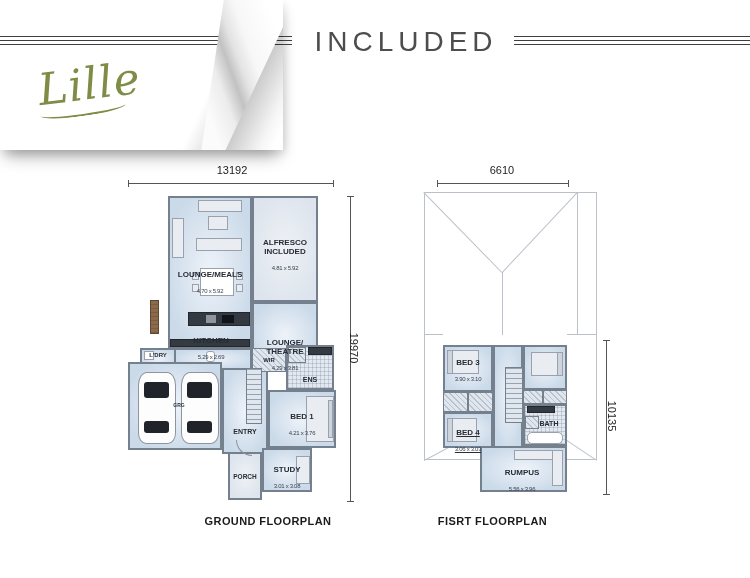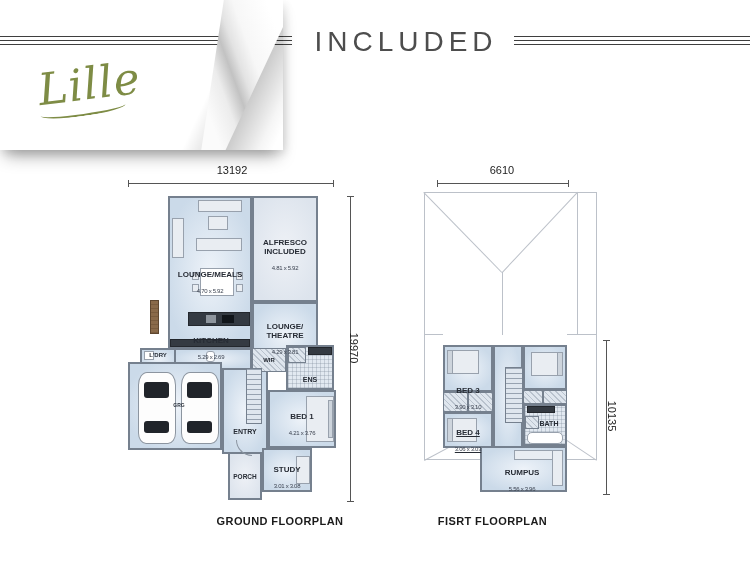--- a/index.html
+++ b/index.html
@@ -113,21 +113,21 @@
 
   <div class="abs rlabel" style="left:168px;top:262px;width:84px;">
     <div>LOUNGE/MEALS</div>
     <div class="rdim">4.70 x 5.92</div>
   </div>
   <div class="abs rlabel" style="left:252px;top:230px;width:66px;">
     <div>ALFRESCO
 INCLUDED</div>
     <div class="rdim">4.81 x 5.92</div>
   </div>
-  <div class="abs rlabel" style="left:252px;top:314px;width:66px;">
+  <div class="abs rlabel" style="left:252px;top:330px;width:66px;">
     <div>LOUNGE/
 THEATRE</div>
     <div class="rdim">4.29 x 3.81</div>
   </div>
   <div class="abs rlabel" style="left:178px;top:328px;width:66px;">
     <div>KITCHEN</div>
     <div class="rdim">5.29 x 2.69</div>
   </div>
   <div class="abs rlabel" style="left:140px;top:352px;width:36px;font-size:6px;">L'DRY</div>
   <div class="abs rlabel" style="left:252px;top:357px;width:34px;font-size:6px;">WIR</div>
@@ -176,30 +176,30 @@
   <div class="abs furn" style="left:531px;top:352px;width:32px;height:24px;"></div>
   <div class="abs furn" style="left:557px;top:352px;width:6px;height:24px;background:#cdd4dc;"></div>
   <div class="abs furn" style="left:447px;top:418px;width:30px;height:24px;"></div>
   <div class="abs furn" style="left:447px;top:418px;width:6px;height:24px;background:#cdd4dc;"></div>
   <div class="abs dark" style="left:527px;top:406px;width:28px;height:7px;"></div>
   <div class="abs robe" style="left:525px;top:416px;width:14px;height:13px;"></div>
   <div class="abs furn" style="left:527px;top:432px;width:36px;height:12px;border-radius:5px;background:#fff;"></div>
   <div class="abs furn" style="left:514px;top:450px;width:46px;height:10px;"></div>
   <div class="abs furn" style="left:552px;top:450px;width:11px;height:36px;"></div>
 
-  <div class="abs rlabel" style="left:443px;top:378px;width:50px;">
+  <div class="abs rlabel" style="left:443px;top:350px;width:50px;">
     <div>BED 3</div>
     <div class="rdim">3.90 x 3.10</div>
   </div>
   <div class="abs rlabel" style="left:443px;top:420px;width:50px;text-decoration:underline;">
     <div>BED 4</div>
     <div class="rdim">3.06 x 3.03</div>
   </div>
   <div class="abs rlabel" style="left:531px;top:420px;width:36px;font-size:7px;">BATH</div>
   <div class="abs rlabel" style="left:490px;top:460px;width:64px;">
     <div>RUMPUS</div>
     <div class="rdim">5.56 x 3.96</div>
   </div>
 
-  <div class="abs caption" style="left:180px;top:515px;width:200px;">GROUND FLOORPLAN</div>
+  <div class="abs caption" style="left:168px;top:515px;width:200px;">GROUND FLOORPLAN</div>
   <div class="abs caption" style="left:400px;top:515px;width:185px;">FISRT FLOORPLAN</div>
 
 </div>
 
 </body></html>

